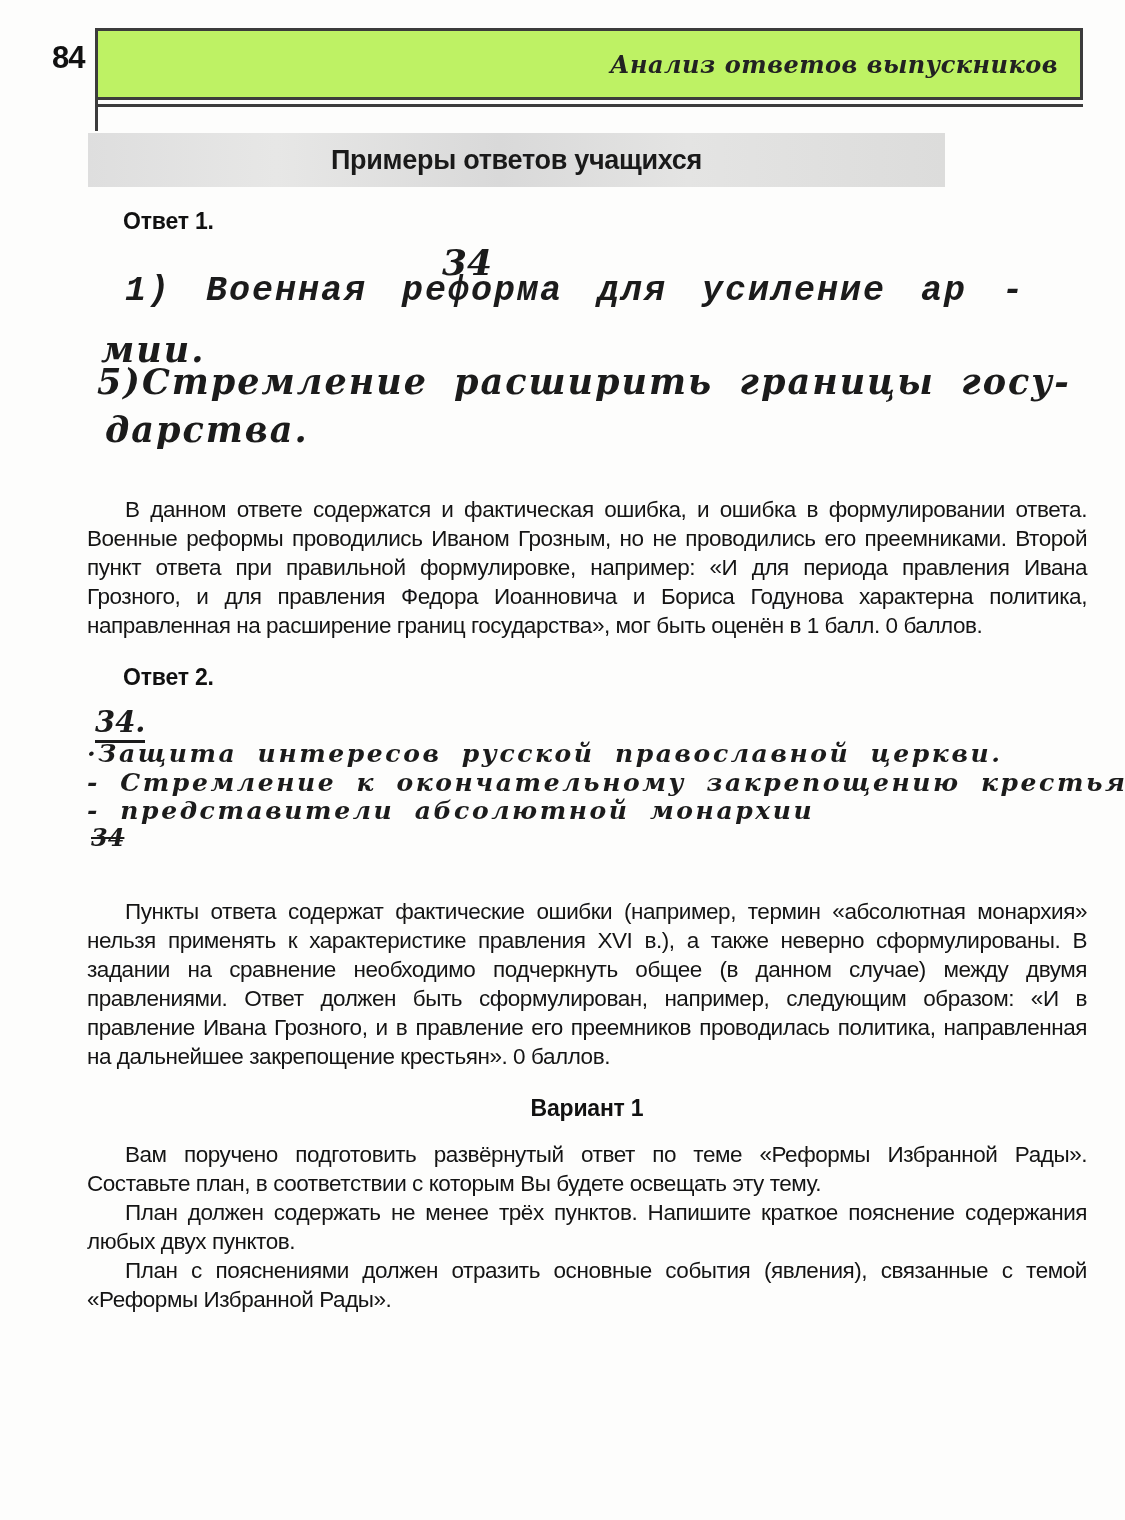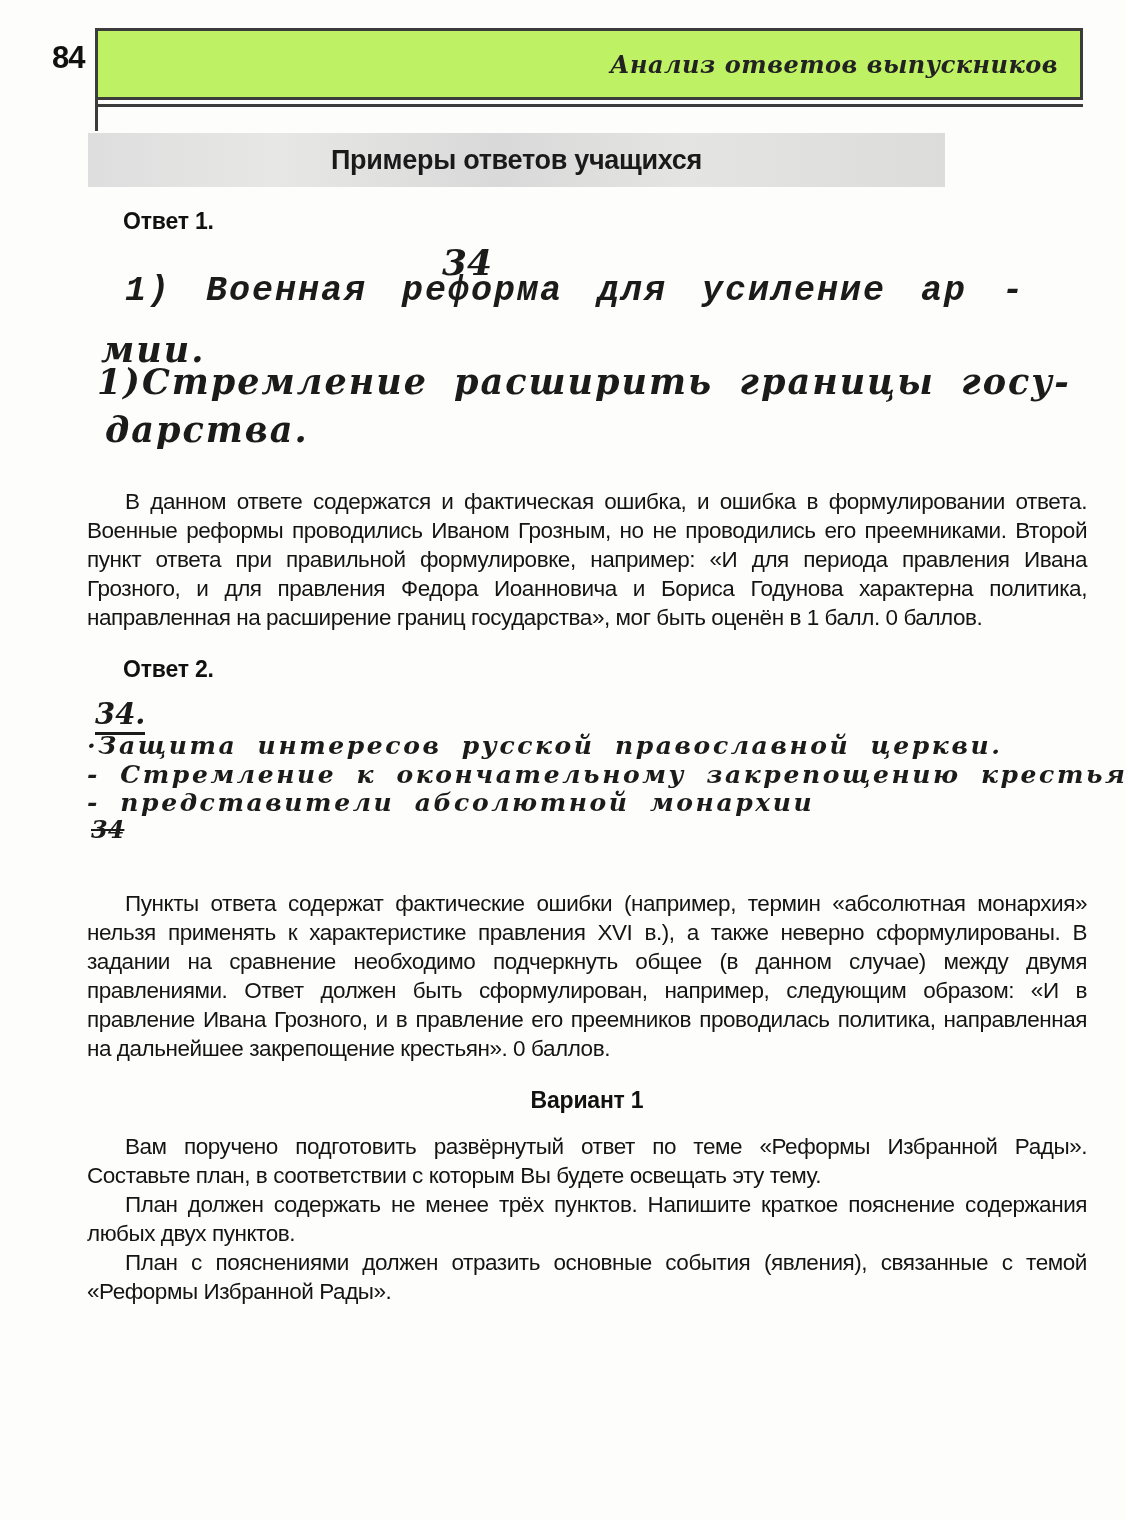--- a/index.html
+++ b/index.html
@@ -66,21 +66,21 @@
   .hand2 .h-scribble{
     position:absolute;font-size:24px;font-weight:700;text-decoration:line-through;
   }
   
   .task-heading{
     text-align:center;font-size:27px;font-weight:700;margin-top:42px;color:#111;letter-spacing:-.3px;
   }
   .variant-heading{
     text-align:center;font-size:23px;font-weight:700;margin-top:24px;color:#111;letter-spacing:-.2px;
   }
-  .mt14{margin-top:14px;}
+  .mt14{margin-top:22px;}
   .mt24{margin-top:24px;}
   .mt40{margin-top:40px;}
   .mt18{margin-top:18px;}
 </style>
 </head>
 <body>
 
 <div class="page">
 
   <div class="pageno">84</div>
@@ -96,21 +96,21 @@
   </div>
 
   <div class="content">
 
     <div class="answer-heading">Ответ 1.</div>
 
     <div class="hand hand1">
       <span class="h-num" style="left:355px;top:-4px;">34</span>
       <span class="h-line" style="left:38px;top:26px;font-family:Liberation Mono, monospace;">1) Военная реформа для усиление ар -</span>
       <span class="h-line" style="left:14px;top:84px;">мии.</span>
-      <span class="h-line" style="left:10px;top:116px;">1)Стремление расширить границы госу-</span>
+      <span class="h-line" style="left:10px;top:116px;">5)Стремление расширить границы госу-</span>
       <span class="h-line" style="left:18px;top:164px;">дарства.</span>
     </div>
 
     <p class="body-para mt14">В данном ответе содержатся и фактическая ошибка, и ошибка в формулировании ответа. Военные реформы проводились Иваном Грозным, но не проводились его преемниками. Второй пункт ответа при правильной формулировке, например: «И для периода правления Ивана Грозного, и для правления Федора Иоанновича и Бориса Годунова характерна политика, направленная на расширение границ государства», мог быть оценён в 1 балл. 0 баллов.</p>
 
     <div class="answer-heading mt24">Ответ 2.</div>
 
     <div class="hand hand2">
       <span class="h-num" style="left:8px;top:0px;text-align:center;">34.</span>
       <span class="h-line" style="left:0px;top:34px;text-align:right;">·Защита интересов русской православной церкви.</span>

